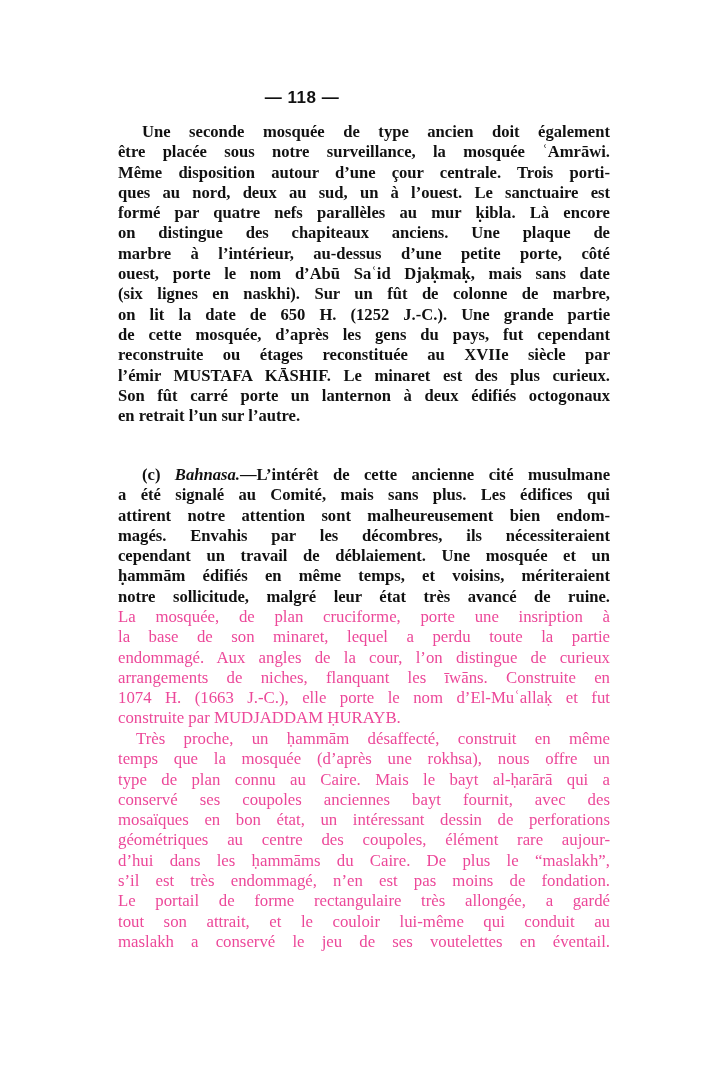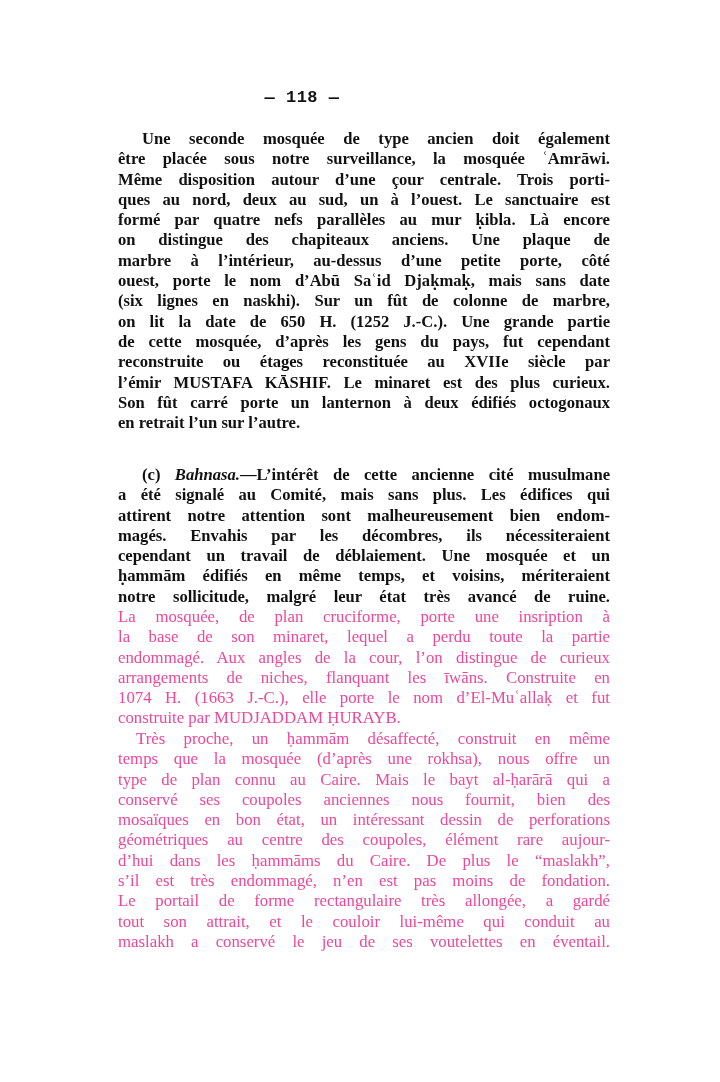--- a/index.html
+++ b/index.html
@@ -4,21 +4,21 @@
 <style>
   html, body { margin: 0; padding: 0; background: #ffffff; }
   body {
     width: 720px; height: 1082px; position: relative; overflow: hidden;
     font-family: "DejaVu Serif", "Liberation Serif", serif;
     color: #111111;
   }
   .page-number {
     position: absolute; top: 88px; left: 0; width: 604px;
     text-align: center;
-    font-family: Liberation Mono, monospace;
+    font-family: Liberation Sans, sans-serif;
     font-weight: bold; font-size: 17px; letter-spacing: 0.5px;
   }
   .block {
     position: absolute; left: 118px; width: 492px;
   }
   .line {
     height: 20.3px; line-height: 20.3px;
     font-size: 15.2px;
     white-space: nowrap;
     text-align: justify;
@@ -28,21 +28,21 @@
   .line.last { text-align-last: left; }
   .line.indent { padding-left: 24px; }
   .bold-block .line { font-family: "Liberation Serif", serif; font-weight: bold; font-size: 16.6px; }
   .light-block .line { font-family: "Liberation Serif", serif; font-weight: normal; font-size: 16.8px; color: #ec4899; }
 </style>
 </head>
 <body>
 
 <div class="page-number">— 118 —</div>
 
-<div class="block bold-block" style="top:129px;">
+<div class="block bold-block" style="top:122px;">
   <div class="line indent">Une seconde mosquée de type ancien doit également</div>
   <div class="line">être placée sous notre surveillance, la mosquée ʿAmrāwi.</div>
   <div class="line">Même disposition autour d’une çour centrale.  Trois porti-</div>
   <div class="line">ques au nord, deux au sud, un à l’ouest.  Le sanctuaire est</div>
   <div class="line">formé par quatre nefs parallèles au mur ḳibla.  Là encore</div>
   <div class="line">on distingue des chapiteaux anciens.  Une plaque de</div>
   <div class="line">marbre à l’intérieur, au-dessus d’une petite porte, côté</div>
   <div class="line">ouest, porte le nom d’Abū Saʿid Djaḳmaḳ, mais sans date</div>
   <div class="line">(six lignes en naskhi).  Sur un fût de colonne de marbre,</div>
   <div class="line">on lit la date de 650 H. (1252 J.-C.).  Une grande partie</div>
@@ -72,21 +72,21 @@
   <div class="line">endommagé.  Aux angles de la cour, l’on distingue de curieux</div>
   <div class="line">arrangements de niches, flanquant les īwāns.  Construite en</div>
   <div class="line">1074 H. (1663 J.-C.), elle porte le nom d’El-Muʿallaḳ et fut</div>
   <div class="line last">construite par MUDJADDAM ḤURAYB.</div>
 </div>
 
 <div class="block light-block" style="top:729px;">
   <div class="line indent" style="padding-left:18px;">Très proche, un ḥammām désaffecté, construit en même</div>
   <div class="line">temps que la mosquée (d’après une rokhsa), nous offre un</div>
   <div class="line">type de plan connu au Caire.  Mais le bayt al-ḥarārā qui a</div>
-  <div class="line">conservé ses coupoles anciennes nous fournit, bien des</div>
+  <div class="line">conservé ses coupoles anciennes bayt fournit, avec des</div>
   <div class="line">mosaïques en bon état, un intéressant dessin de perforations</div>
   <div class="line">géométriques au centre des coupoles, élément rare aujour-</div>
   <div class="line">d’hui dans les ḥammāms du Caire.  De plus le “maslakh”,</div>
   <div class="line">s’il est très endommagé, n’en est pas moins de fondation.</div>
   <div class="line">Le portail de forme rectangulaire très allongée, a gardé</div>
   <div class="line">tout son attrait, et le couloir lui-même qui conduit au</div>
   <div class="line">maslakh a conservé le jeu de ses voutelettes en éventail.</div>
 </div>
 
 </body></html>

